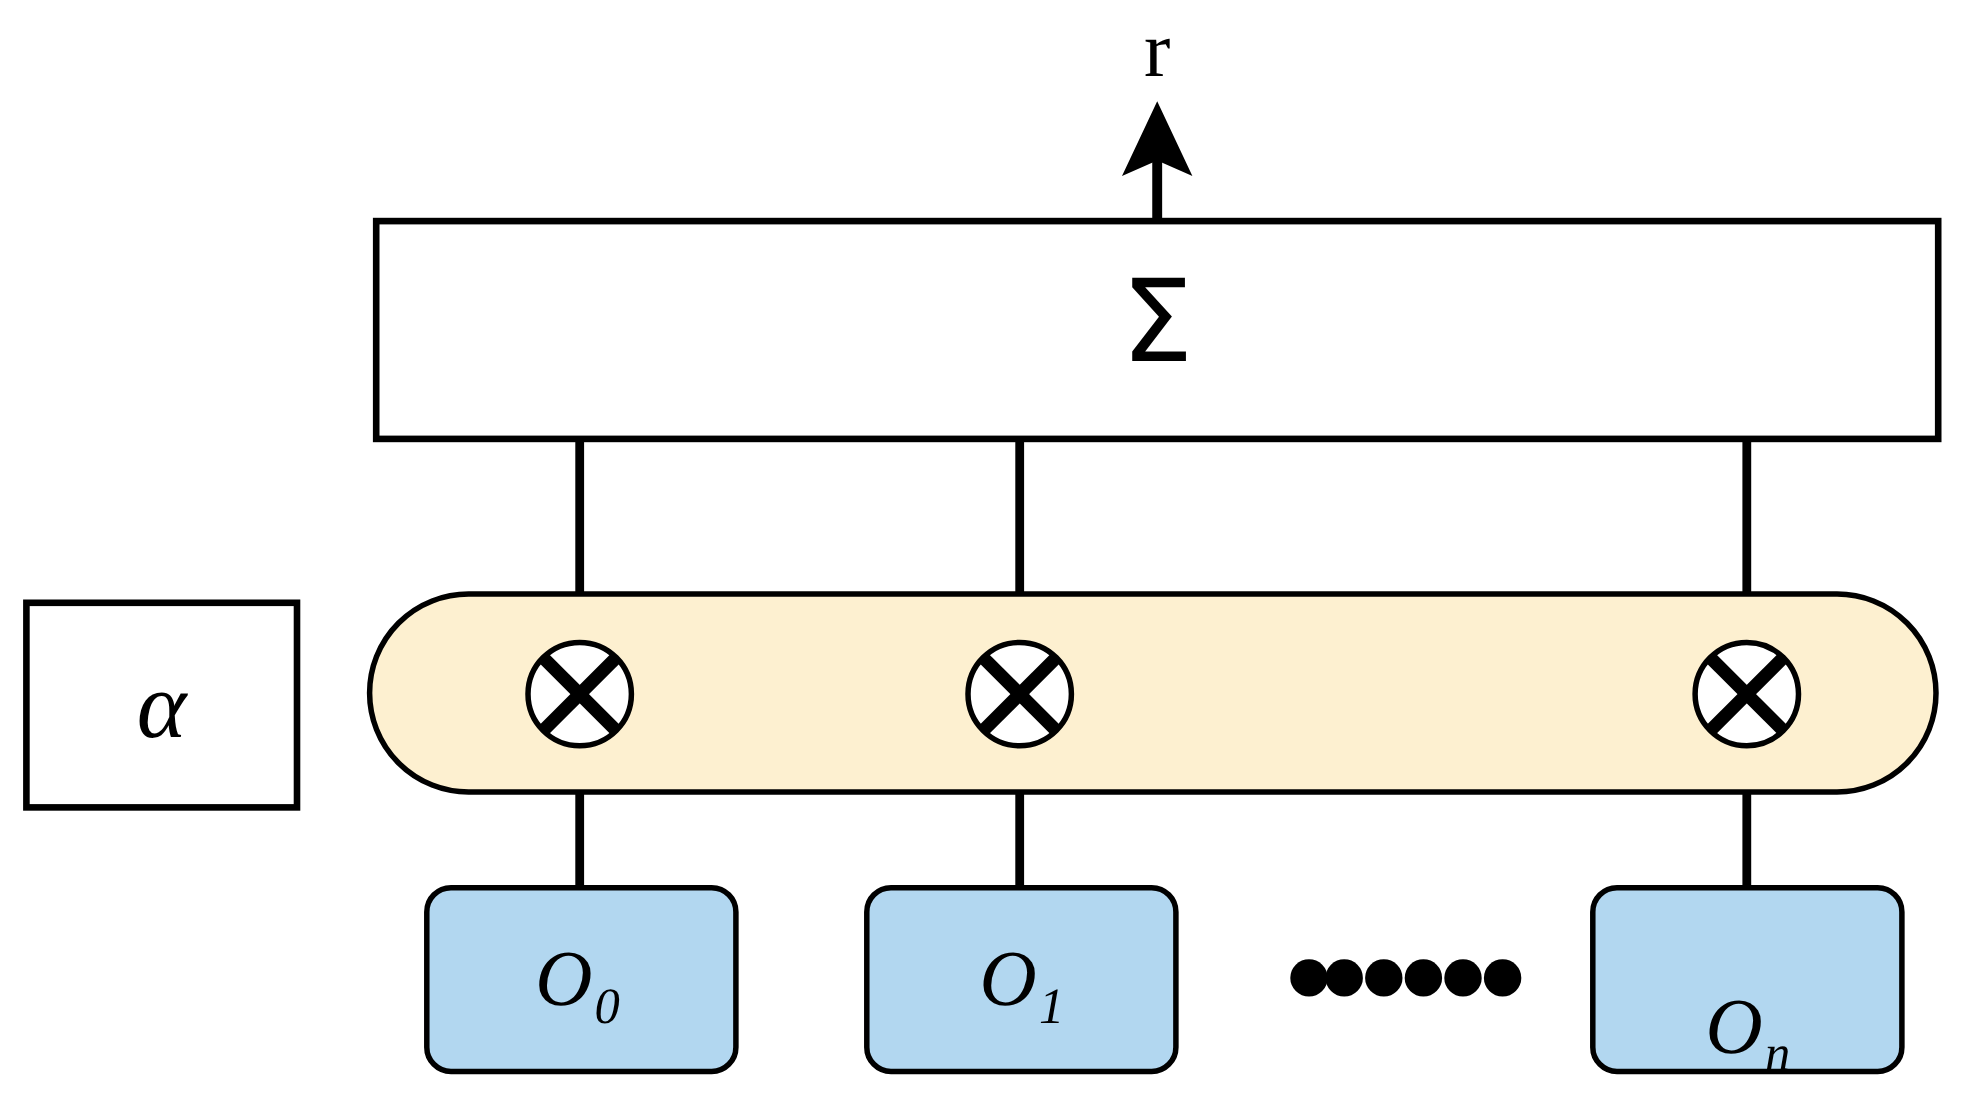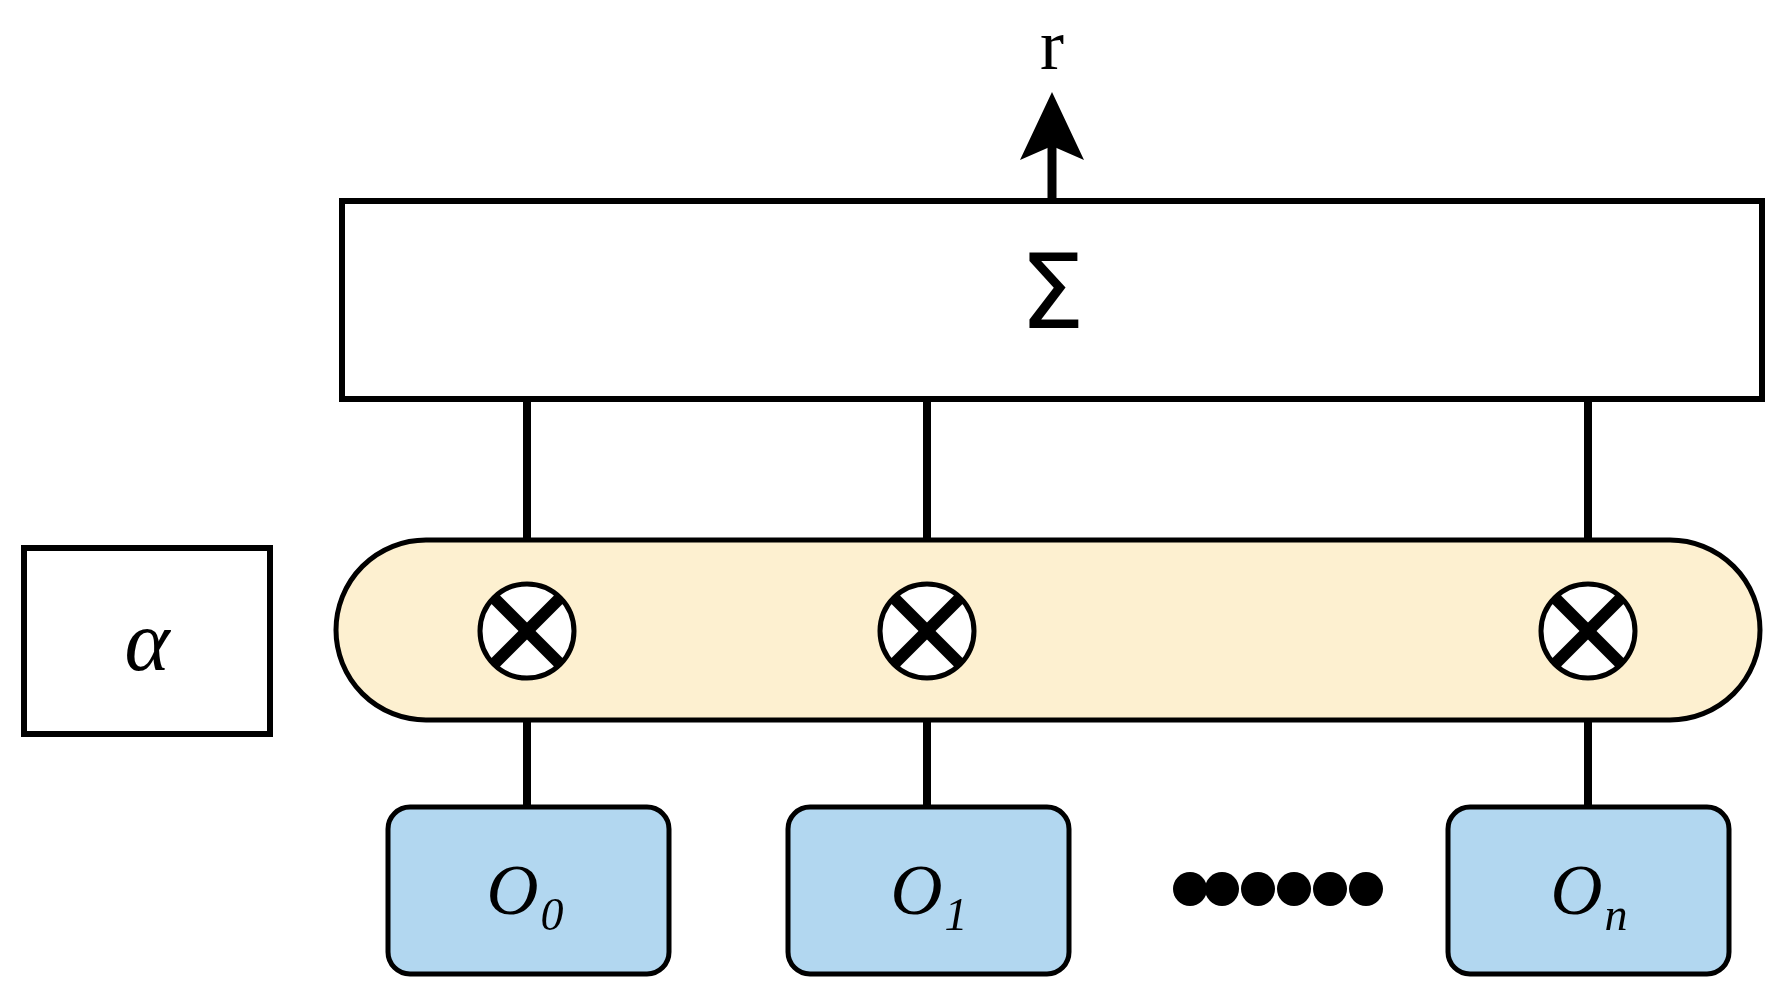--- a/index.html
+++ b/index.html
@@ -128,17 +128,17 @@
   <div class="lbl lbl-center" id="alpha-label" style="left:147px; top:641px;">α</div>
 
   <div class="lbl lbl-center operand-label" style="left:524px; top:890px;">
     <span>O</span><span class="sub">0</span>
   </div>
 
   <div class="lbl lbl-center operand-label" style="left:928px; top:890px;text-align:center;">
     <span>O</span><span class="sub">1</span>
   </div>
 
-  <div class="lbl lbl-center operand-label" style="left:1588px; top:890px;">
+  <div class="lbl lbl-center operand-label" style="left:1588px; top:933px;">
     <span>O</span><span class="sub">n</span>
   </div>
 
 </div>
 
 </body></html>

